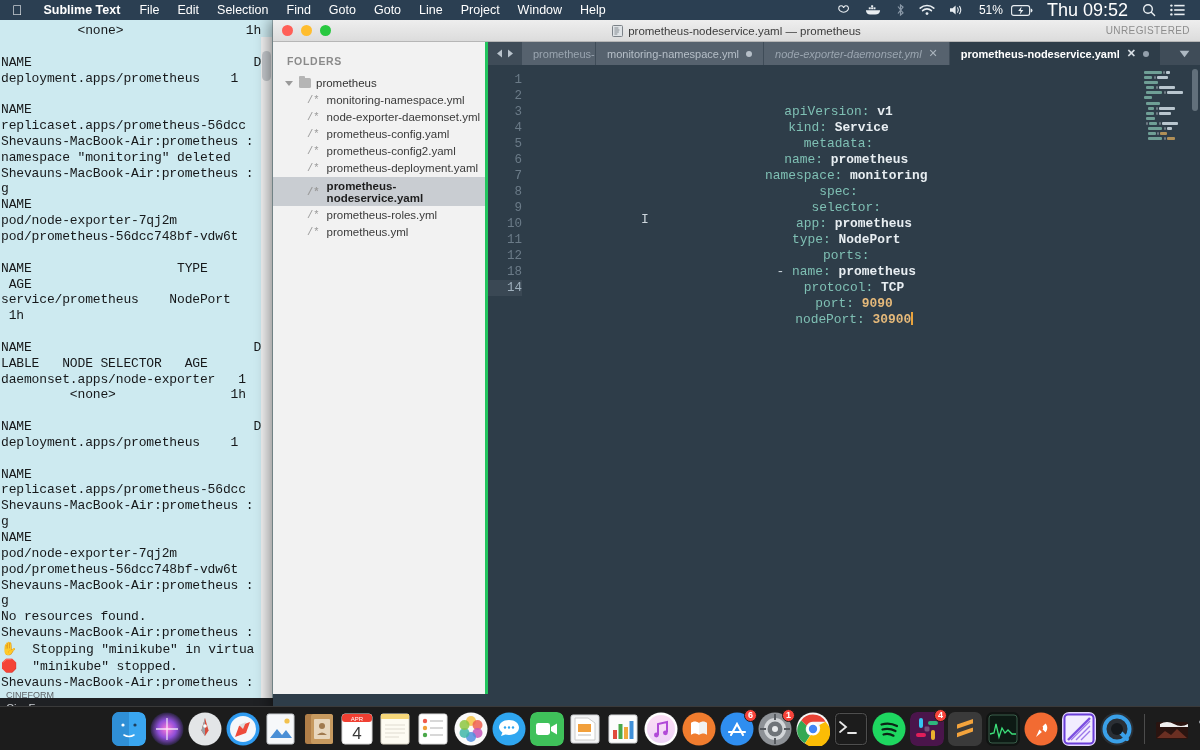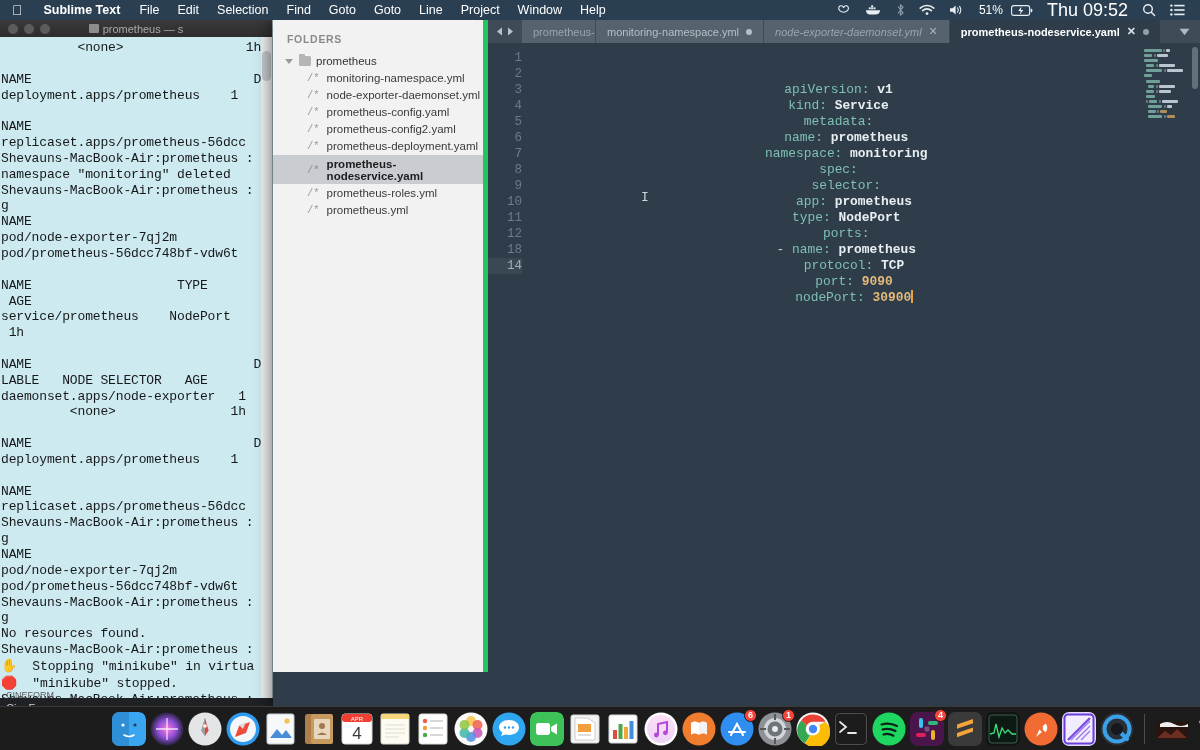--- a/index.html
+++ b/index.html
@@ -81,21 +81,21 @@
     font-size:11.5px; color:#3b3b3b; pointer-events:none;
   }
   #st-unregistered{
     margin-left:auto; padding-right:10px; font-size:10px;
     color:#8d8d8d; letter-spacing:.4px;
   }
   #st-body{ display:flex; height:652px; }
 
   
   #st-sidebar{
-    width:215px; background:#f2f2f2; border-right:5px solid #22c55e;
+    width:215px; background:#f2f2f2; border-right:3px solid #22c55e;
     padding-top:10px; font-size:11.5px; color:#3c3c3c; overflow:hidden;
   }
   #st-sidebar .hdr{
     font-size:10.5px; font-weight:bold; color:#8a8a8a;
     letter-spacing:.7px; padding:3px 0 8px 14px;
   }
   .folder-row{
     display:flex; align-items:center; gap:5px;
     padding:2px 0 2px 12px; font-size:11.5px; color:#333;
   }
@@ -293,44 +293,48 @@
         <circle cx="1.4" cy="6" r="1.2" fill="#e9eef2"></circle>
           <rect x="4.2" y="5.2" width="10.4" height="1.6" fill="#e9eef2"></rect>
         <circle cx="1.4" cy="10.4" r="1.2" fill="#e9eef2"></circle>
           <rect x="4.2" y="9.6" width="10.4" height="1.6" fill="#e9eef2"></rect>
       </svg>
     </span>
   </span>
 </div>
 
 <div id="terminal">
-  <div id="terminal-titlebar">
-    <span class="tdots">
-        <i></i>
-        <i></i>
-        <i></i>
-      </span>
-    <span id="terminal-title">
-      <span class="fico"></span>
-      <span>prometheus — s</span>
-    </span>
-  </div>
   <div id="terminal-body"><div>          &lt;none&gt;                1h</div><div> </div><div>NAME                             DES</div><div>deployment.apps/prometheus    1</div><div> </div><div>NAME</div><div>replicaset.apps/prometheus-56dcc</div><div>Shevauns-MacBook-Air:prometheus :</div><div>namespace "monitoring" deleted</div><div>Shevauns-MacBook-Air:prometheus :</div><div>g</div><div>NAME</div><div>pod/node-exporter-7qj2m</div><div>pod/prometheus-56dcc748bf-vdw6t</div><div> </div><div>NAME                   TYPE        (</div><div> AGE</div><div>service/prometheus    NodePort    </div><div> 1h</div><div> </div><div>NAME                             DI</div><div>LABLE   NODE SELECTOR   AGE</div><div>daemonset.apps/node-exporter   1</div><div>         &lt;none&gt;               1h</div><div> </div><div>NAME                             DES</div><div>deployment.apps/prometheus    1</div><div> </div><div>NAME</div><div>replicaset.apps/prometheus-56dcc</div><div>Shevauns-MacBook-Air:prometheus :</div><div>g</div><div>NAME</div><div>pod/node-exporter-7qj2m</div><div>pod/prometheus-56dcc748bf-vdw6t</div><div>Shevauns-MacBook-Air:prometheus :</div><div>g</div><div>No resources found.</div><div>Shevauns-MacBook-Air:prometheus :</div><div><span class="emoji">✋</span>  Stopping "minikube" in virtua</div><div><span class="emoji">🛑</span>  "minikube" stopped.</div><div>Shevauns-MacBook-Air:prometheus :</div></div>
   <div id="terminal-scroll">
       <div class="thumb"></div>
     </div>
 </div>
 
 <div id="bg-bottom">
   <span class="faint">CINEFORM</span>
   <span>CineForm</span>
 </div>
 
 <div id="sublime">
 
+  <div id="st-titlebar">
+    <span class="dots">
+      <i class="r"></i>
+      <i class="y"></i>
+      <i class="g"></i>
+    </span>
+    <span id="st-title">
+      <svg width="11" height="12" viewBox="0 0 11 12">
+        <rect x="0.5" y="0.5" width="10" height="11" rx="1" fill="#dfe3e6" stroke="#7c8288"></rect>
+        <path d="M2.4 3h4M2.4 5h5M2.4 7h4.4M2.4 9h3" stroke="#7c8288" stroke-width="0.9"></path>
+      </svg>
+      <span>prometheus-nodeservice.yaml — prometheus</span>
+    </span>
+    <span id="st-unregistered">UNREGISTERED</span>
+  </div>
 
   <div id="st-body">
 
     <div id="st-sidebar">
       <div class="hdr">FOLDERS</div>
       <div class="folder-row">
         <span class="tri"></span>
         <span class="fldr"></span>
         <span>prometheus</span>
       </div>

